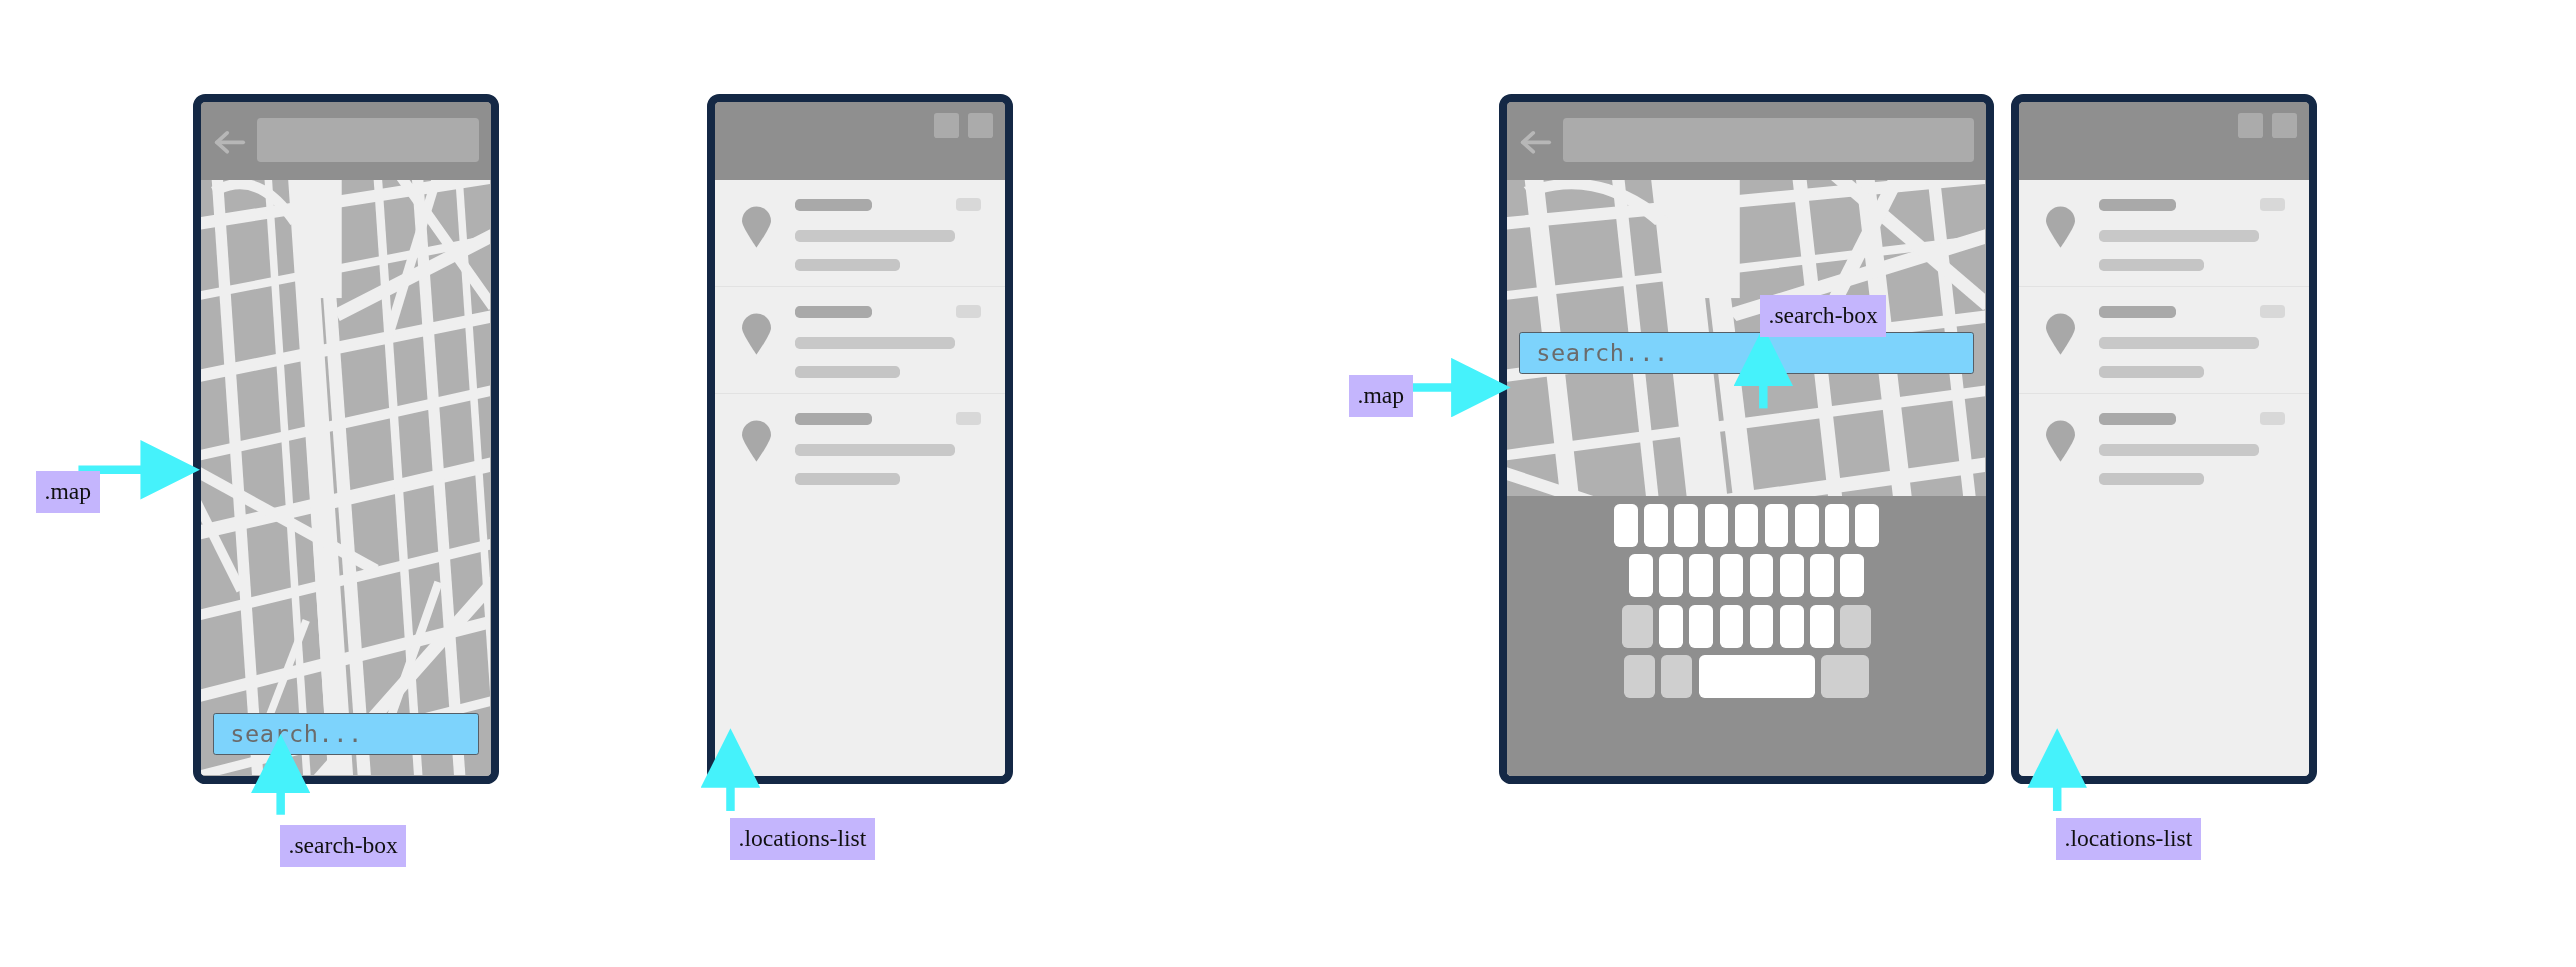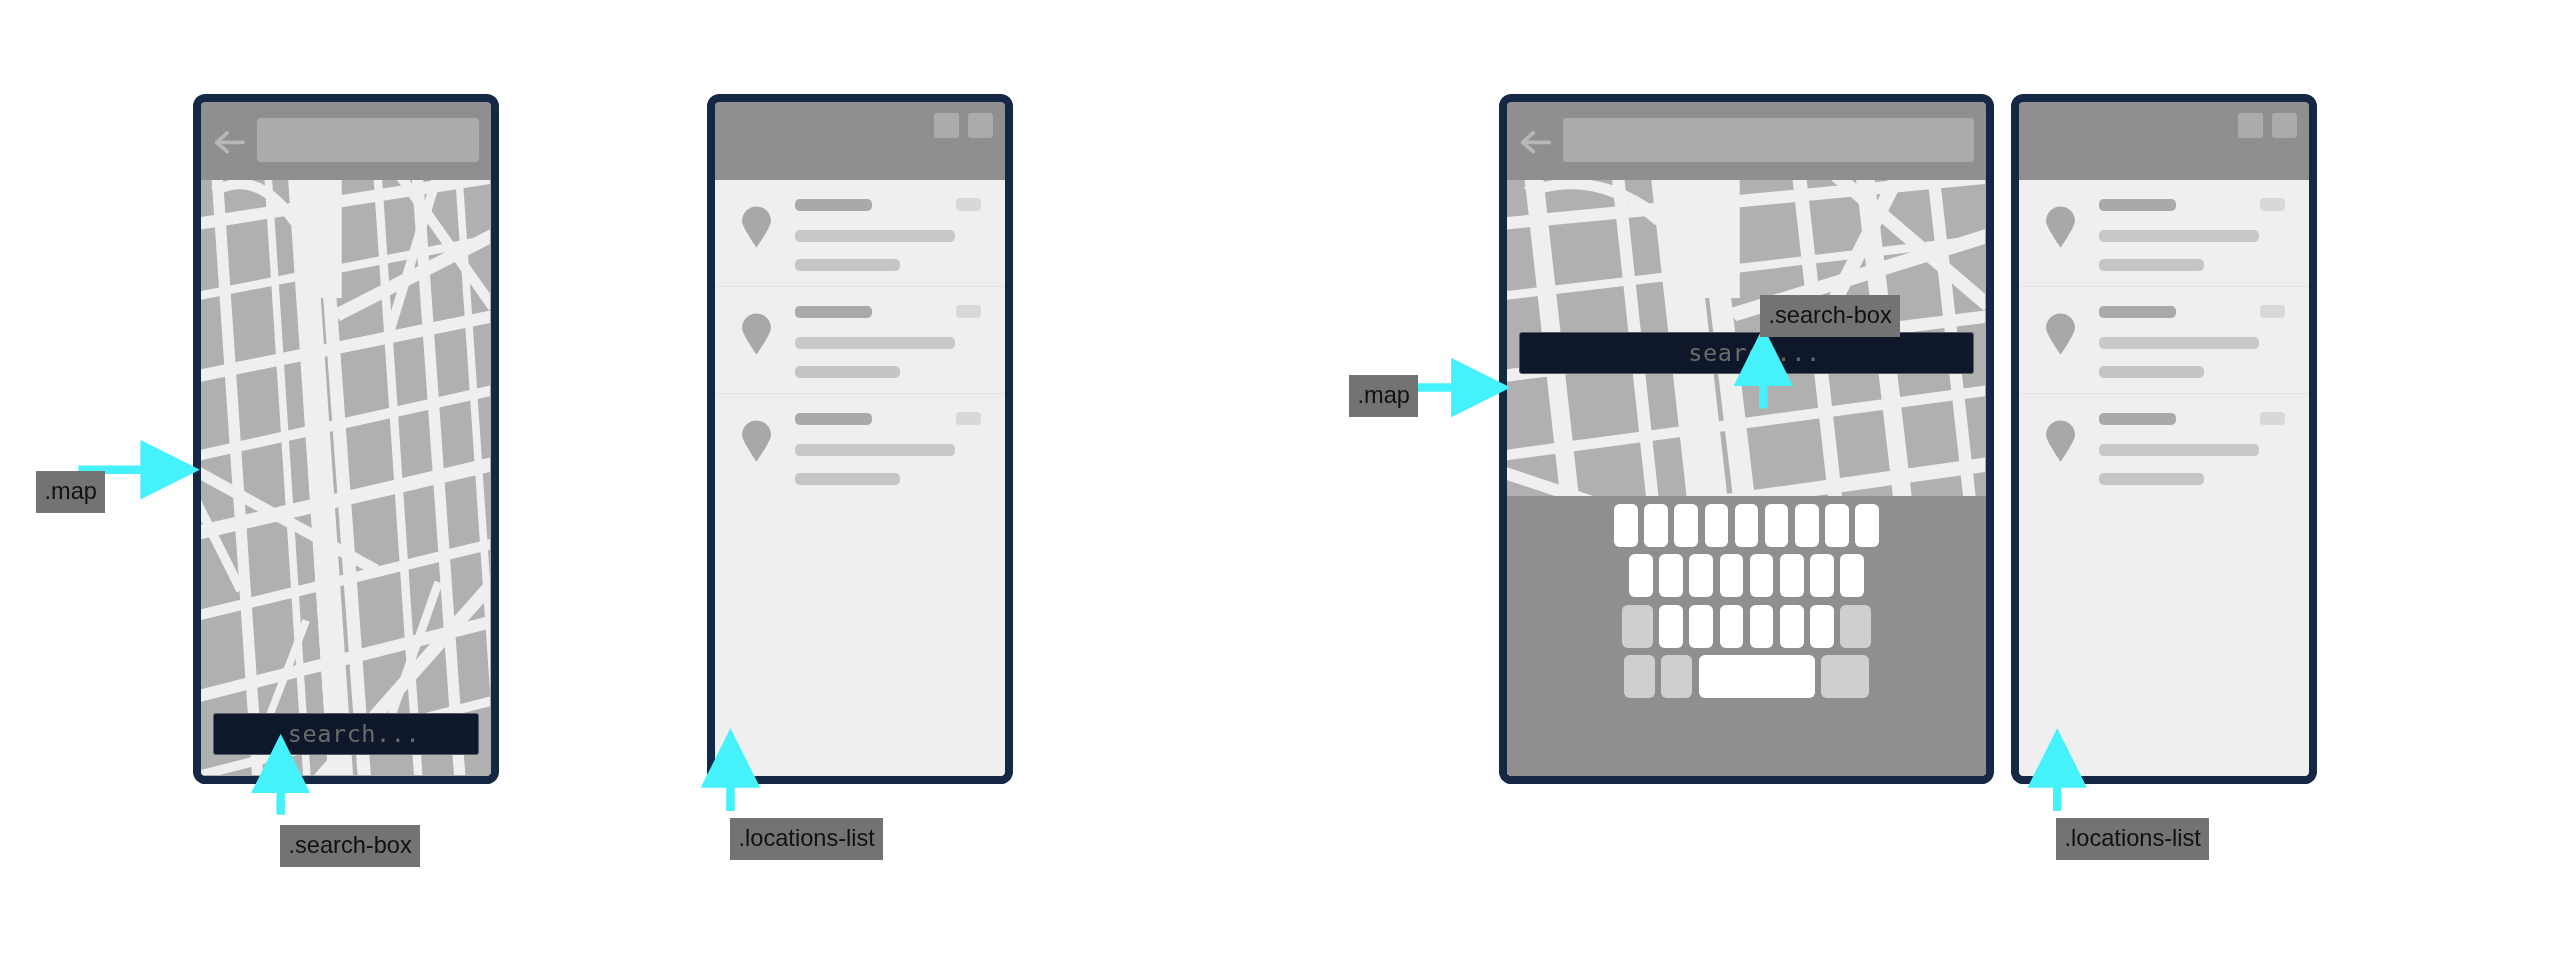--- a/index.html
+++ b/index.html
@@ -62,27 +62,26 @@
     position: absolute;
     left: 0; top: 78px; right: 0; bottom: 0;
     background: #b0b0b0;
     overflow: hidden;
   }
   .map-surface svg { display: block; }
 
   .search-box {
     position: absolute;
     box-sizing: border-box;
-    background: #0f172a;
+    background: #7dd3fc;
     border: 1.9px solid #555e66;
     border-radius: 2.8px;
     display: flex;
     align-items: center;
     z-index: 20;
-    justify-content: center;
   }
   .search-box .ph {
     font-family: "DejaVu Sans Mono", "Liberation Mono", monospace;
     font-size: 23.6px;
     color: #6b6b6b;
     letter-spacing: 0.5px;
     padding-left: 16px;
   }
 
   
@@ -154,23 +153,23 @@
     border-radius: 4.7px;
   }
   .bar.title { left: 80px; top: 19px; width: 77px; height: 12.3px; background: #a9a9a9; }
   .bar.line1 { left: 80px; top: 50px; width: 160px; height: 12.3px; background: #c8c8c8; }
   .bar.line2 { left: 80px; top: 79px; width: 105px; height: 12.3px; background: #c5c5c5; }
   .bar.badge { right: 23.6px; top: 18px; width: 25.5px; height: 13.2px; background: #d8d8d8; border-radius: 3.8px; }
 
   
   .tag {
     position: absolute;
-    background: #737373;
+    background: #c4b5fd;
     color: #101010;
-    font-family: Liberation Sans, sans-serif;
+    font-family: Liberation Serif, serif;
     font-size: 23.6px;
     line-height: 1;
     padding: 8.5px 8.5px 10.4px 8.5px;
     white-space: nowrap;
     z-index: 60;
   }
   .anno-svg {
     position: absolute;
     left: 0; top: 0;
     width: 2576px;

